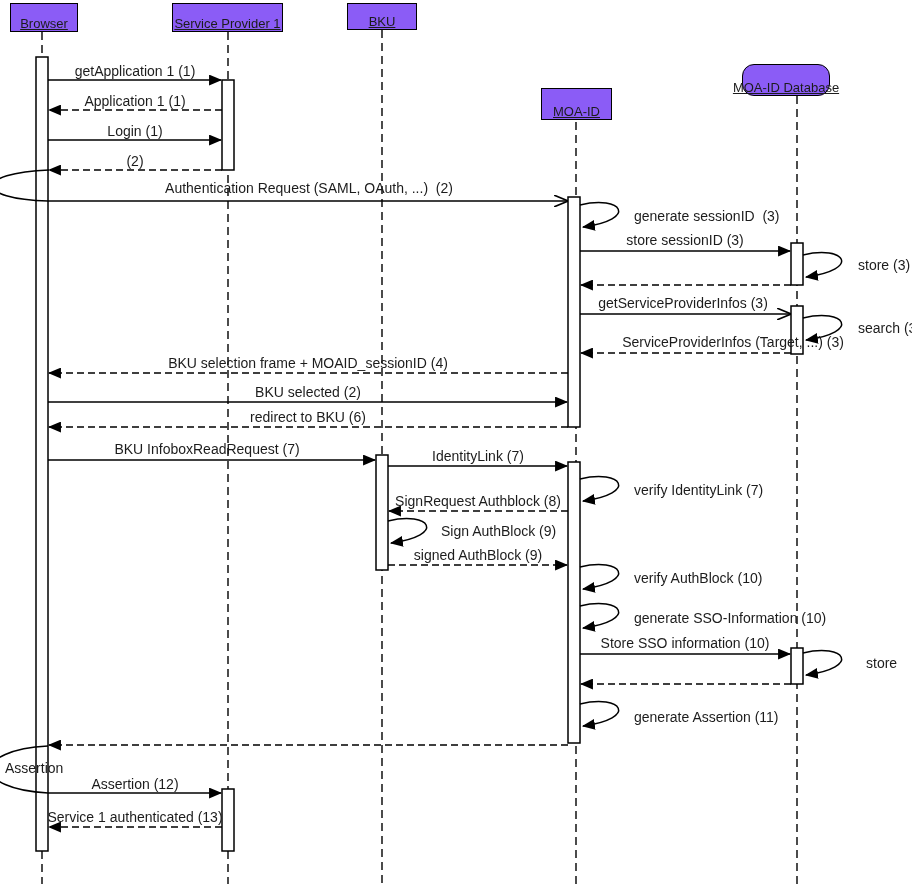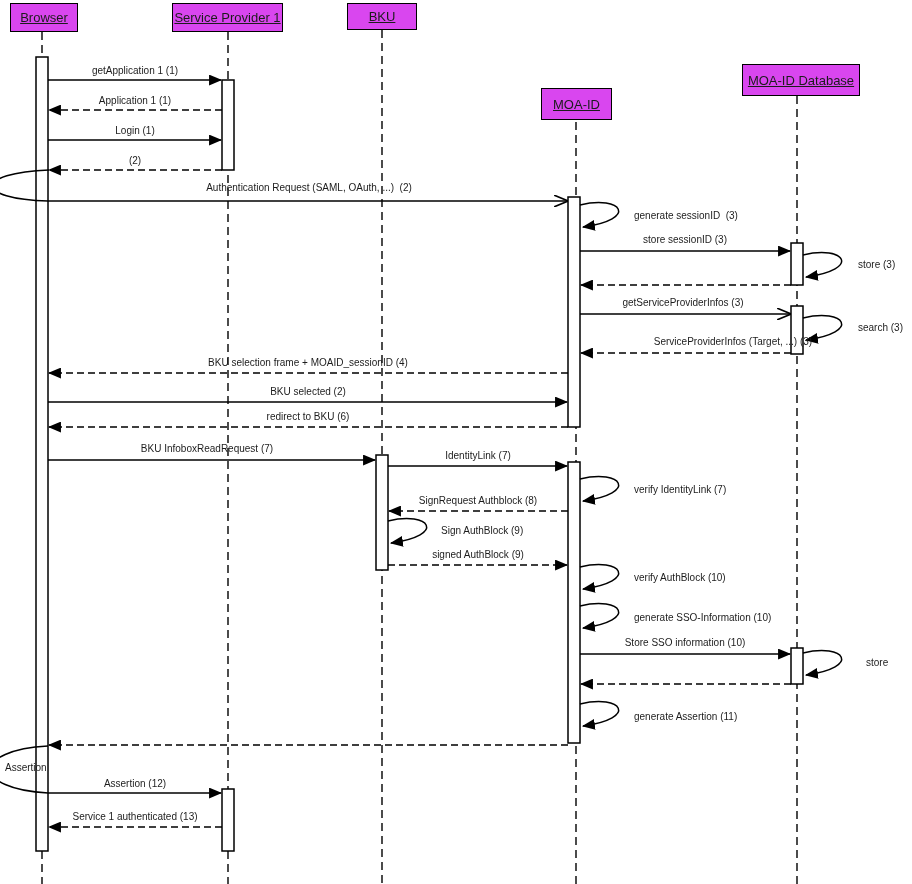--- a/index.html
+++ b/index.html
@@ -2,26 +2,26 @@
 <html><head>
 <meta charset="utf-8">
 <style>
   html,body{margin:0;padding:0;background:#fff;}
   #canvas{
     position:relative;width:912px;height:884px;background:#fff;overflow:hidden;
     font-family:"Liberation Sans","DejaVu Sans",sans-serif;color:#1c1c1c;
   }
   #wires{position:absolute;left:0;top:0;width:912px;height:884px;}
   .actor{
-    position:absolute;box-sizing:border-box;border:1.6px solid #000;background:#d946ef;
-    display:flex;align-items:center;justify-content:center;
+    position:absolute;box-sizing:border-box;border:1.6px solid #000;background:#8b5cf6;
+    display:flex;align-items:flex-end;justify-content:center;
     font-size:13px;text-decoration:underline;white-space:pre;z-index:3;
   }
   .msg{
-    position:absolute;font-size:10px;line-height:16px;height:16px;white-space:pre;
+    position:absolute;font-size:14px;line-height:16px;height:16px;white-space:pre;
     z-index:4;
   }
   .msg.ctr{transform:translateX(-50%);}
 </style>
 </head>
 <body>
 
 <div id="canvas">
 
   <svg id="wires" viewBox="0 0 912 884" xmlns="http://www.w3.org/2000/svg">
@@ -87,21 +87,21 @@
       <path d="M48 746 C -28 750, -28 789, 48 793"></path>
       <line x1="48" y1="793" x2="221" y2="793" marker-end="url(#mf)"></line>
       <line x1="222" y1="827" x2="49" y2="827" stroke-dasharray="7 4" marker-end="url(#mf)"></line>
     </g>
   </svg>
 
   <div class="actor" style="left:10px;top:3px;width:68px;height:29px;"><span>Browser</span></div>
   <div class="actor" style="left:172px;top:3px;width:111px;height:29px;"><span>Service Provider 1</span></div>
   <div class="actor" style="left:347px;top:3px;width:70px;height:27px;"><span>BKU</span></div>
   <div class="actor" style="left:541px;top:64px;width:71px;height:32px;margin-top:24px;"><span>MOA-ID</span></div>
-  <div class="actor" style="left:742px;top:64px;width:118px;height:32px;"><span>MOA-ID Database</span></div>
+  <div class="actor" style="left:742px;top:64px;width:88px;height:32px;border-radius:12px;"><span>MOA-ID Database</span></div>
 
   <div class="msg ctr" style="left:135px;top:63px;">getApplication 1 (1)</div>
   <div class="msg ctr" style="left:135px;top:93px;">Application 1 (1)</div>
   <div class="msg ctr" style="left:135px;top:123px;">Login (1)</div>
   <div class="msg ctr" style="left:135px;top:153px;">(2)</div>
   <div class="msg ctr" style="left:309px;top:180px;">Authentication Request (SAML, OAuth, ...)  (2)</div>
   <div class="msg" style="left:634px;top:208px;">generate sessionID  (3)</div>
   <div class="msg ctr" style="left:685px;top:232px;">store sessionID (3)</div>
   <div class="msg" style="left:858px;top:257px;">store (3)</div>
   <div class="msg ctr" style="left:683px;top:295px;">getServiceProviderInfos (3)</div>

